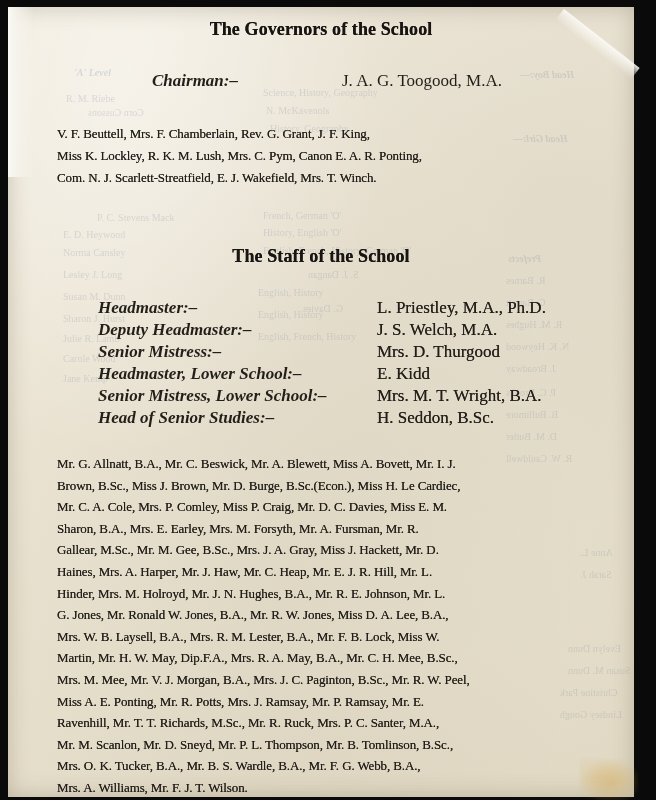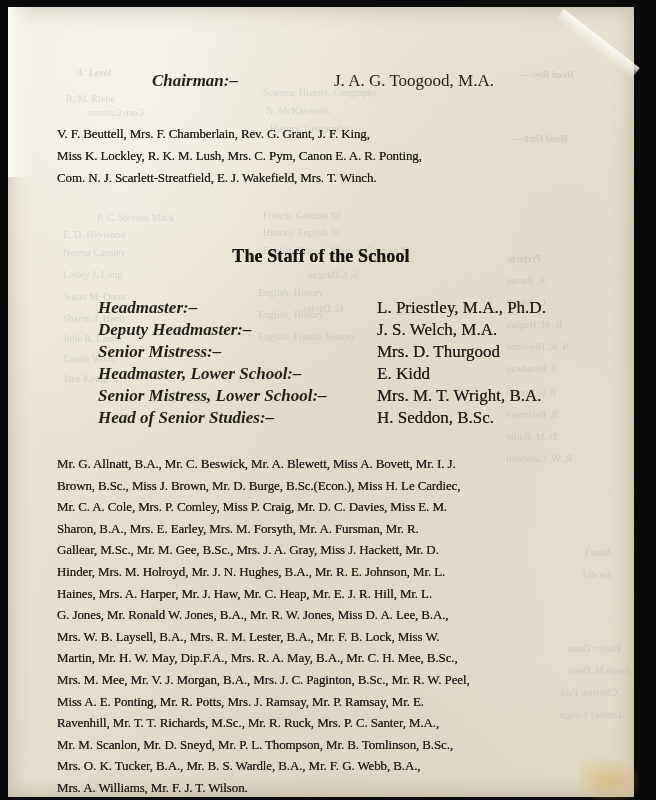--- a/index.html
+++ b/index.html
@@ -36,21 +36,21 @@
   }
   .title{
     position:absolute;left:0;right:0;text-align:center;
     font-size:18px;font-weight:bold;letter-spacing:0.1px;color:#171411;
     text-shadow:0 0 0.5px rgba(23,20,17,0.9);
   }
   #gov-title{top:12px;}
   #staff-title{top:239px;}
   .chair-row{position:absolute;left:0;top:64px;width:100%;height:22px;font-size:17px;}
   .chair-label{position:absolute;left:144px;font-style:italic;font-weight:bold;}
-  .chair-name{position:absolute;left:326px;}
+  .chair-name{position:absolute;left:334px;}
   .text-block{
     position:absolute;left:49px;font-size:13px;letter-spacing:-0.12px;
     text-shadow:0 0 0.45px rgba(34,30,25,0.85);
   }
   #gov-lines{top:116px;line-height:22px;}
   #staff-lines{top:446px;line-height:21.6px;}
   .text-line{white-space:nowrap;}
   #staff-roles{position:absolute;left:0;top:291px;width:100%;font-size:17px;}
   .role-row{position:relative;height:22px;}
   .role-label{position:absolute;left:90px;font-style:italic;font-weight:bold;white-space:nowrap;}
@@ -109,20 +109,21 @@
         <span class="m" style="left: 572px; top: 562px;">Sarah J.</span>
         <span class="m" style="left: 560px; top: 636px;">Evelyn Dunn</span>
         <span class="m" style="left: 560px; top: 658px;">Susan M. Dunn</span>
         <span class="m" style="left: 552px; top: 680px;">Christine Park</span>
         <span class="m" style="left: 552px; top: 702px;">Lindsey Gough</span>
       </div>
 
     <div class="edge-light-left"></div>
     <div class="corner-sliver-tr"></div>
 
+    <div class="title" id="gov-title">The Governors of the School</div>
 
     <div class="chair-row">
       <span class="chair-label">Chairman:–</span>
       <span class="chair-name">J. A. G. Toogood, M.A.</span>
     </div>
 
     <div class="text-block" id="gov-lines">
         <div class="text-line">V. F. Beuttell, Mrs. F. Chamberlain, Rev. G. Grant, J. F. King,</div>
         <div class="text-line">Miss K. Lockley, R. K. M. Lush, Mrs. C. Pym, Canon E. A. R. Ponting,</div>
         <div class="text-line">Com. N. J. Scarlett-Streatfield, E. J. Wakefield, Mrs. T. Winch.</div>
@@ -156,22 +157,22 @@
           <span class="role-name">H. Seddon, B.Sc.</span>
         </div>
       </div>
 
     <div class="text-block" id="staff-lines">
         <div class="text-line">Mr. G. Allnatt, B.A., Mr. C. Beswick, Mr. A. Blewett, Miss A. Bovett, Mr. I. J.</div>
         <div class="text-line">Brown, B.Sc., Miss J. Brown, Mr. D. Burge, B.Sc.(Econ.), Miss H. Le Cardiec,</div>
         <div class="text-line">Mr. C. A. Cole, Mrs. P. Comley, Miss P. Craig, Mr. D. C. Davies, Miss E. M.</div>
         <div class="text-line">Sharon, B.A., Mrs. E. Earley, Mrs. M. Forsyth, Mr. A. Fursman, Mr. R.</div>
         <div class="text-line">Gallear, M.Sc., Mr. M. Gee, B.Sc., Mrs. J. A. Gray, Miss J. Hackett, Mr. D.</div>
+        <div class="text-line">Haines, Mrs. A. Harper, Mr. J. Haw, Mr. C. Heap, Mr. E. J. R. Hill, Mr. L.</div>
         <div class="text-line">Hinder, Mrs. M. Holroyd, Mr. J. N. Hughes, B.A., Mr. R. E. Johnson, Mr. L.</div>
-        <div class="text-line">Haines, Mrs. A. Harper, Mr. J. Haw, Mr. C. Heap, Mr. E. J. R. Hill, Mr. L.</div>
         <div class="text-line">G. Jones, Mr. Ronald W. Jones, B.A., Mr. R. W. Jones, Miss D. A. Lee, B.A.,</div>
         <div class="text-line">Mrs. W. B. Laysell, B.A., Mrs. R. M. Lester, B.A., Mr. F. B. Lock, Miss W.</div>
         <div class="text-line">Martin, Mr. H. W. May, Dip.F.A., Mrs. R. A. May, B.A., Mr. C. H. Mee, B.Sc.,</div>
         <div class="text-line">Mrs. M. Mee, Mr. V. J. Morgan, B.A., Mrs. J. C. Paginton, B.Sc., Mr. R. W. Peel,</div>
         <div class="text-line">Miss A. E. Ponting, Mr. R. Potts, Mrs. J. Ramsay, Mr. P. Ramsay, Mr. E.</div>
         <div class="text-line">Ravenhill, Mr. T. T. Richards, M.Sc., Mr. R. Ruck, Mrs. P. C. Santer, M.A.,</div>
         <div class="text-line">Mr. M. Scanlon, Mr. D. Sneyd, Mr. P. L. Thompson, Mr. B. Tomlinson, B.Sc.,</div>
         <div class="text-line">Mrs. O. K. Tucker, B.A., Mr. B. S. Wardle, B.A., Mr. F. G. Webb, B.A.,</div>
         <div class="text-line">Mrs. A. Williams, Mr. F. J. T. Wilson.</div>
       </div>

